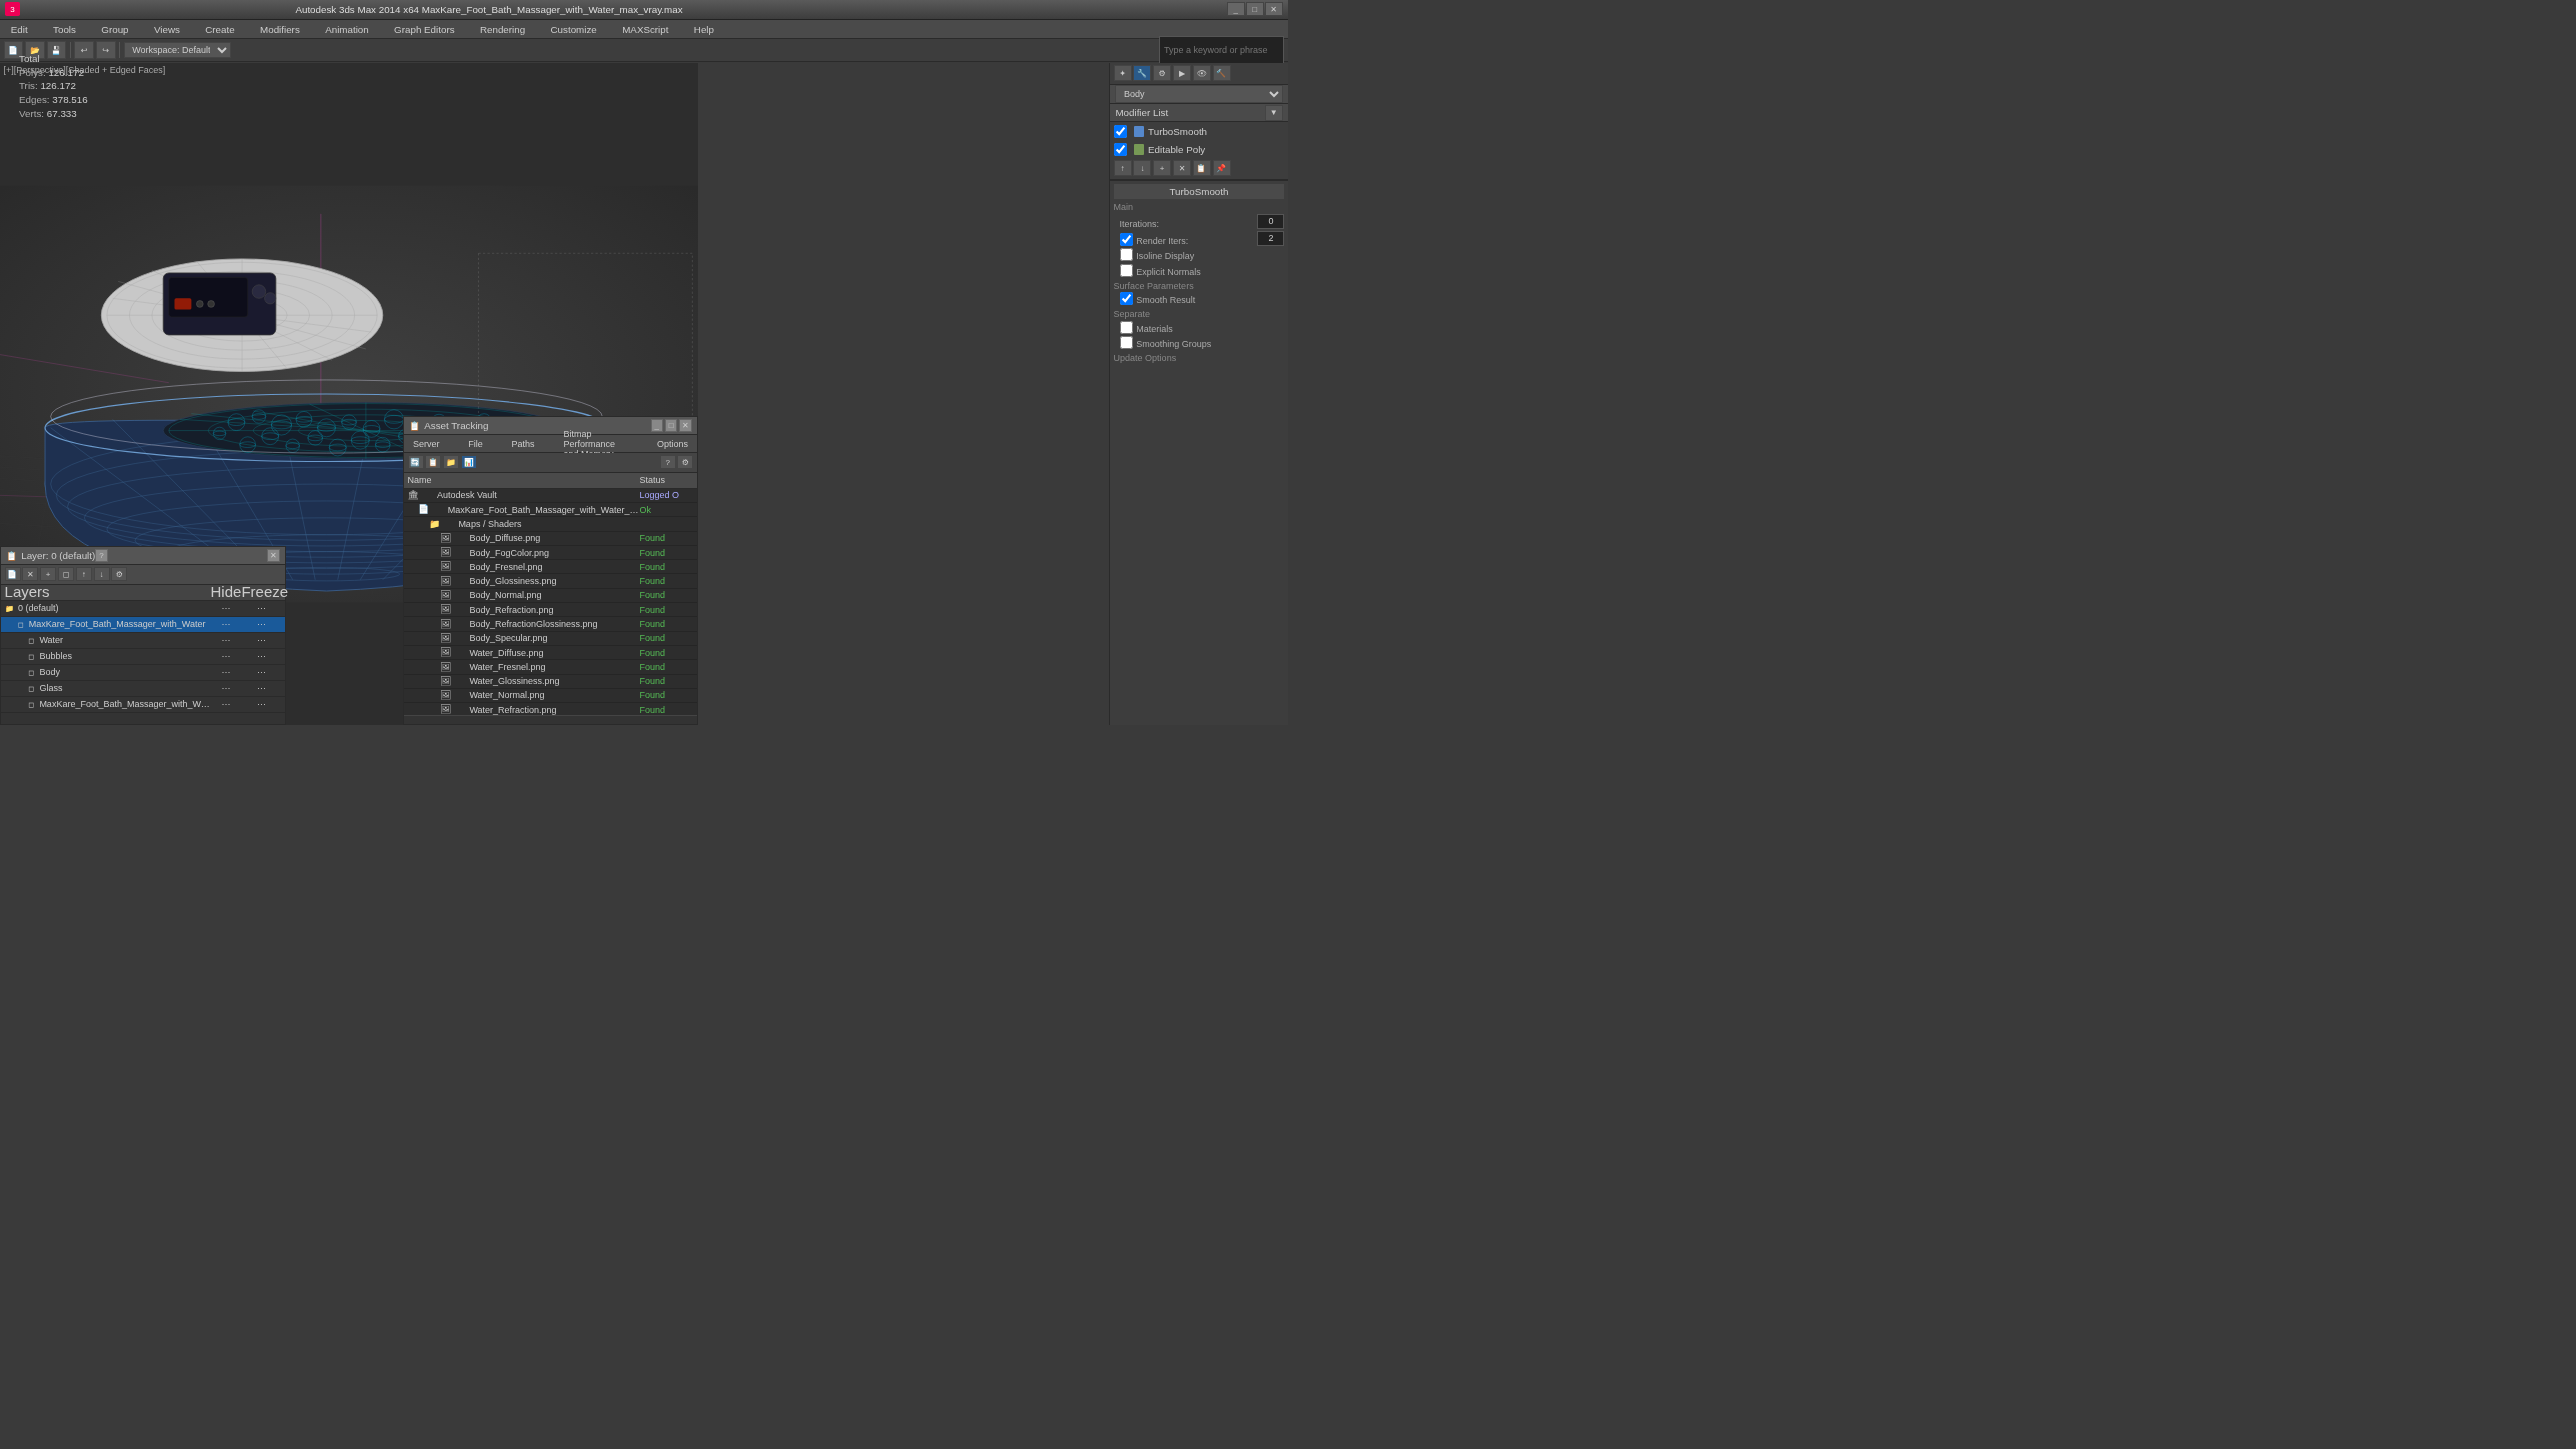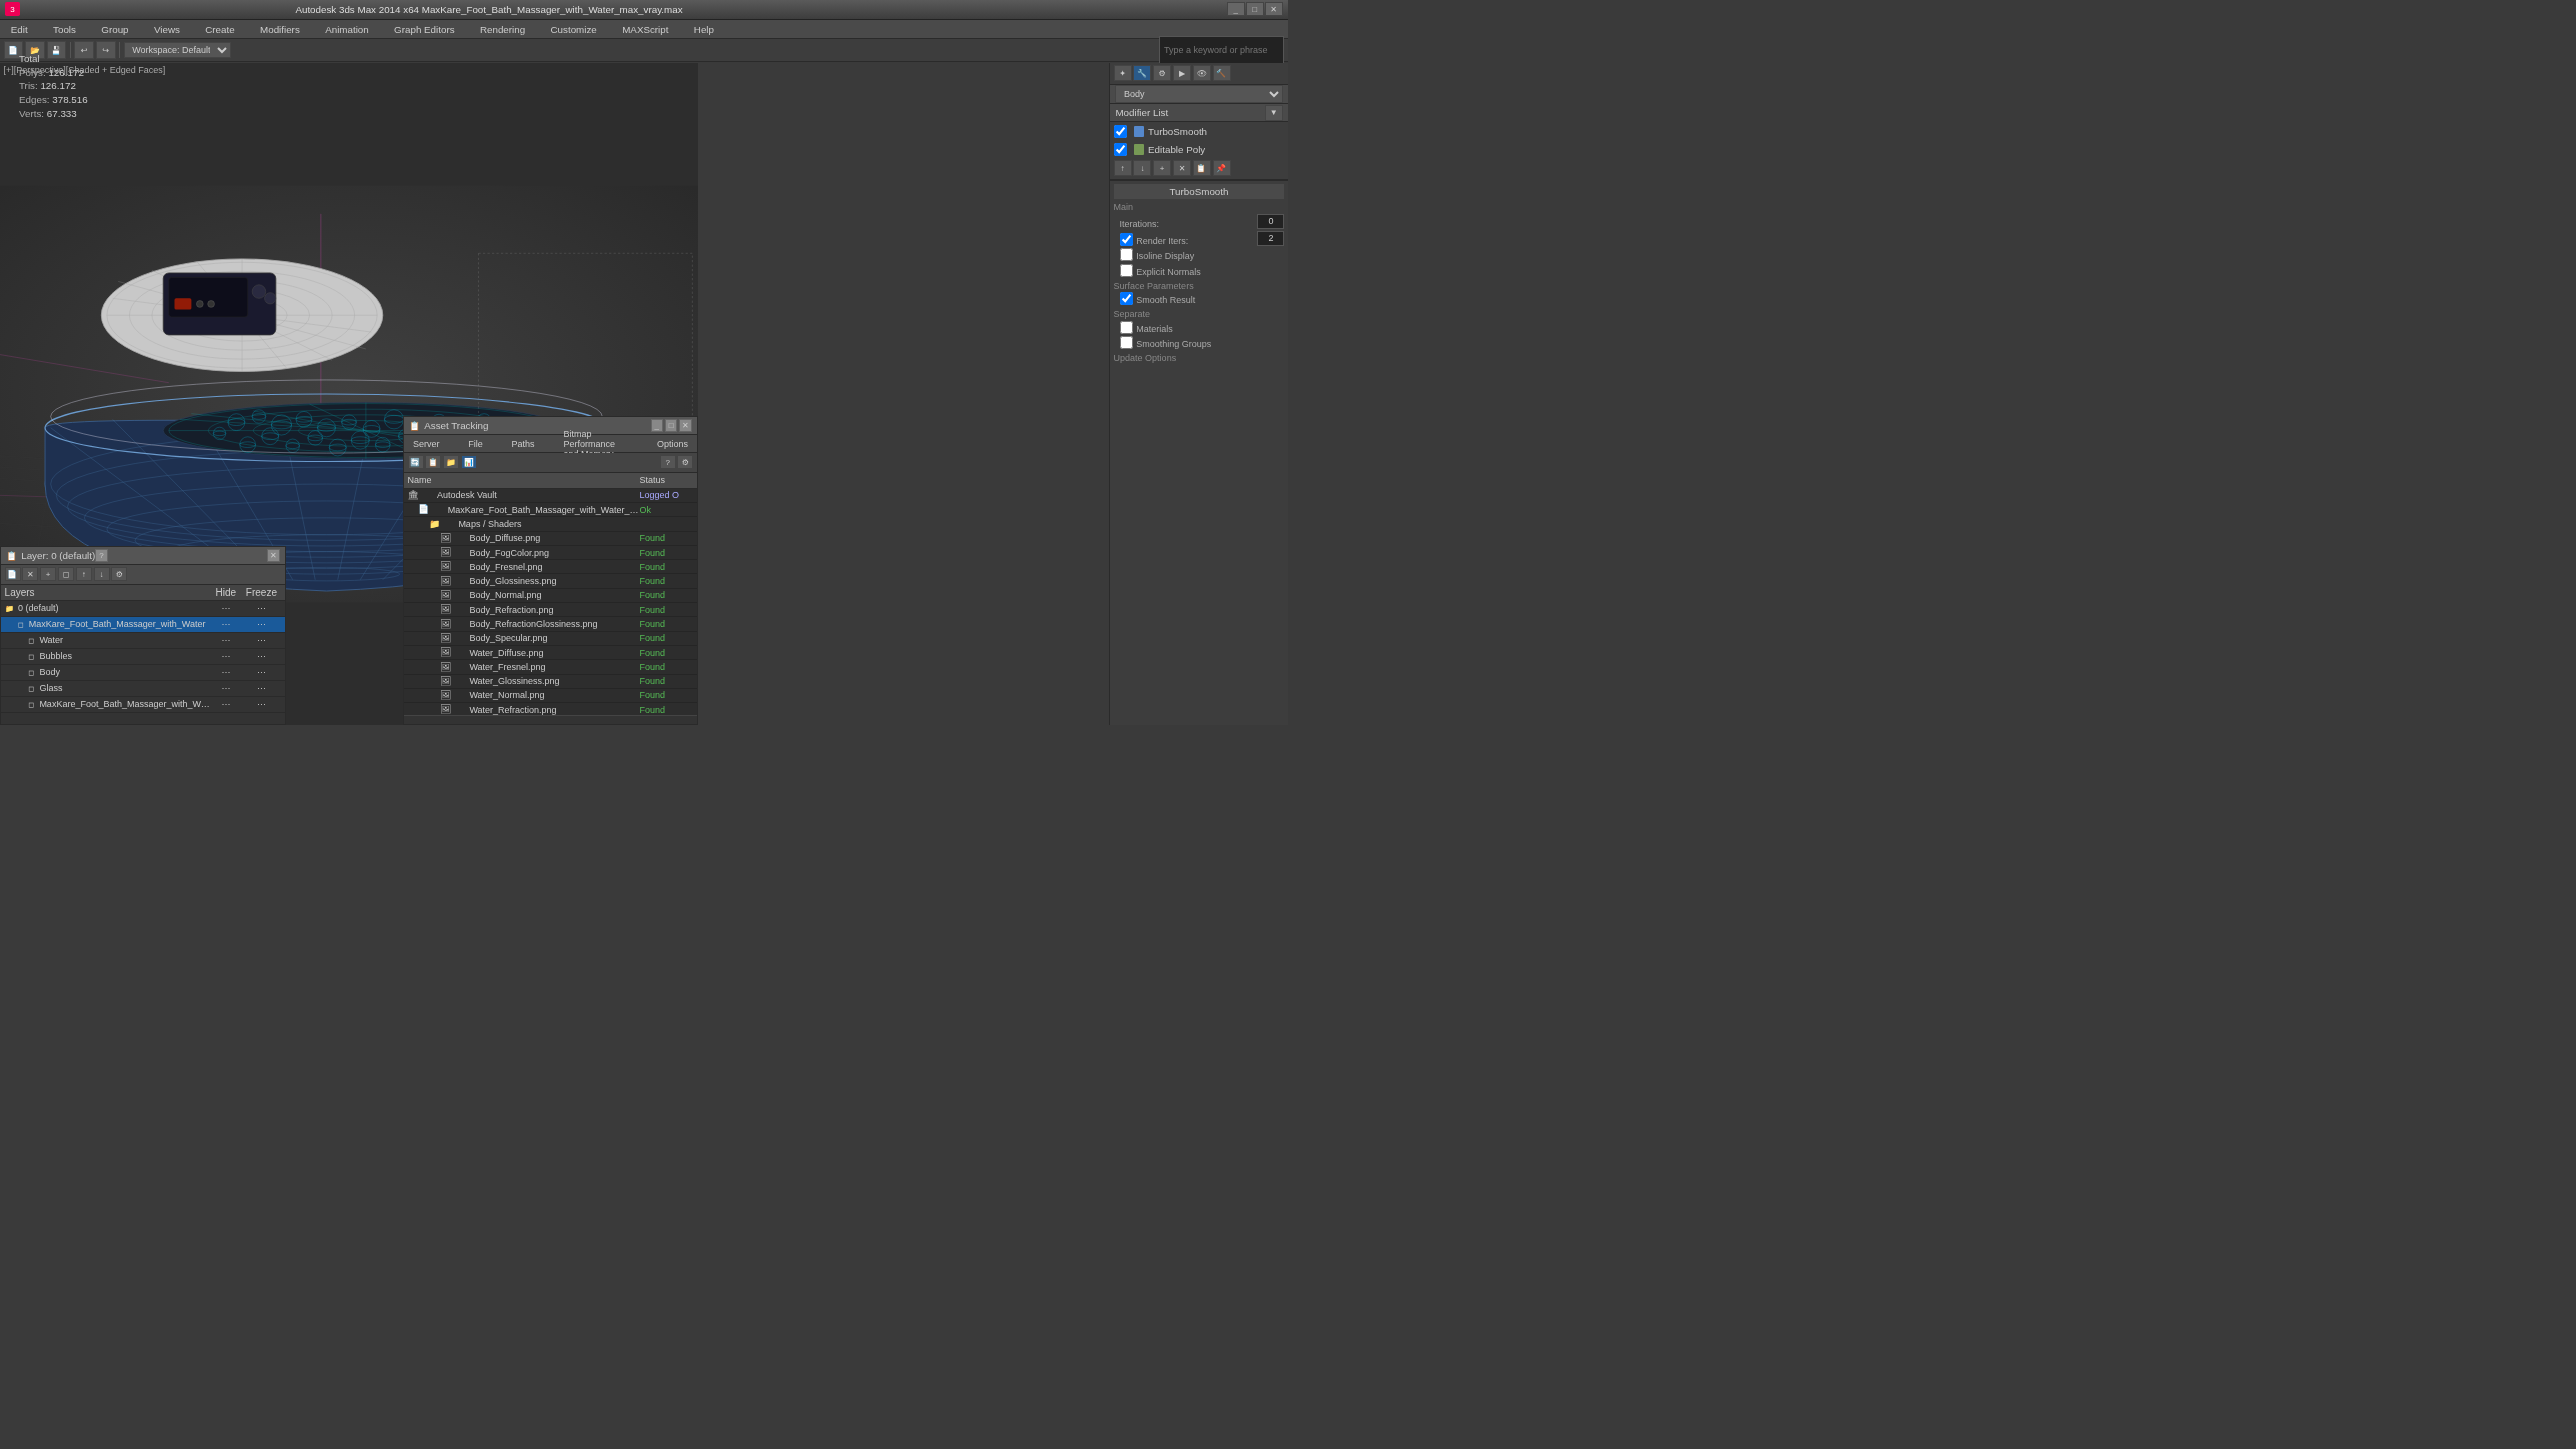--- a/index.html
+++ b/index.html
@@ -253,23 +253,23 @@
       align-items: center;
       padding: 0 3.6px;
       gap: 1.8px;
       border-bottom: 0.9px solid #2a2a2a;
     }
     .layer-tool-btn { width: 16px; height: 14.3px; background: #555; border: 0.9px solid #444; cursor: pointer; display: flex; align-items: center; justify-content: center; font-size: 8px; color: #ccc; }
     .layers-header {
       height: 16px;
       background: #444;
       display: flex;
-      align-items: center;
-      padding: 0 3.6px;
-      font-size: 10px;
+      align-items: flex-end;
+      padding: 0 3.6px;
+      font-size: 15px;
       border-bottom: 0.9px solid #2a2a2a;
     }
     .layers-header .col-name { flex: 1; }
     .layers-header .col-hide { width: 31px; text-align: center; }
     .layers-header .col-freeze { width: 40px; text-align: center; }
     .layers-list {
       flex: 1;
       overflow-y: auto;
       background: #333;
     }

